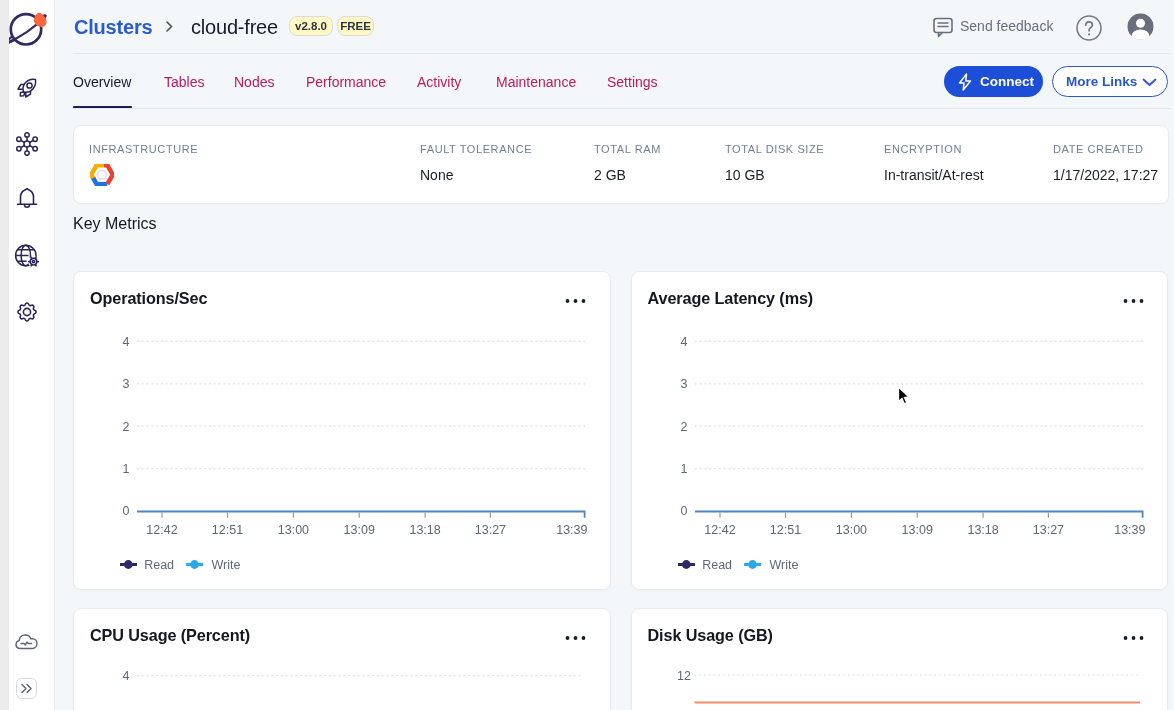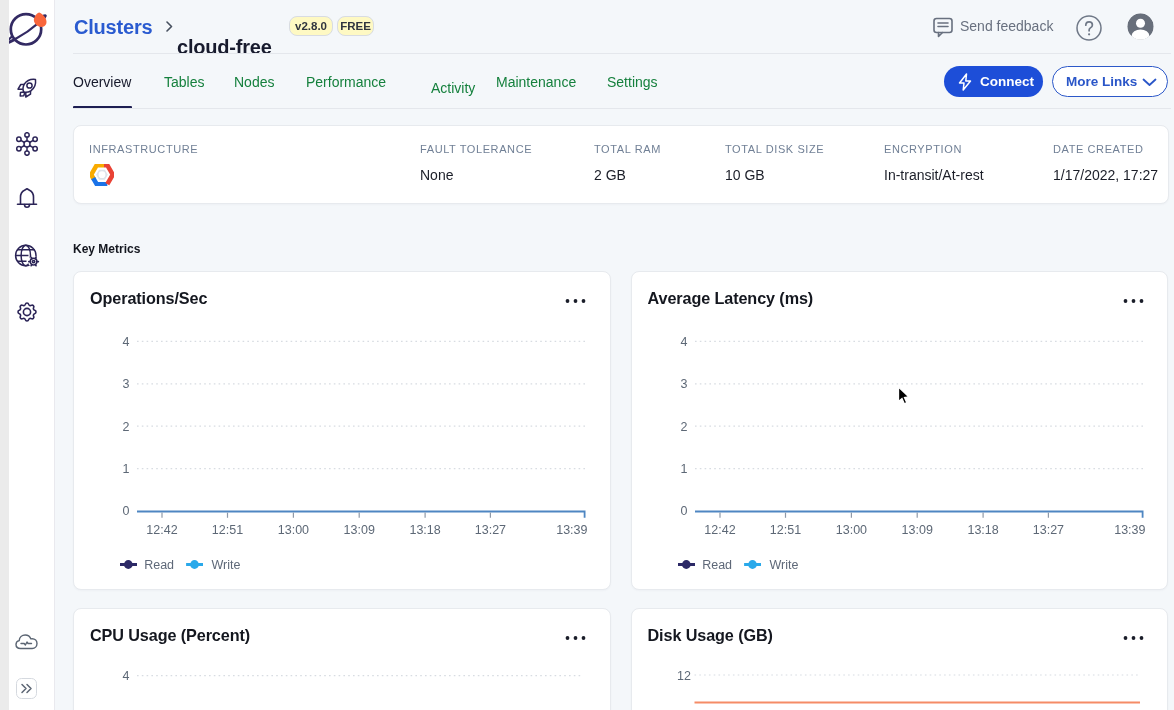--- a/index.html
+++ b/index.html
@@ -5,37 +5,37 @@
 * { margin:0; padding:0; box-sizing:border-box; }
 html,body { width:1174px; height:710px; overflow:hidden; font-family:"Liberation Sans", sans-serif; background:#f4f7fa; }
 .abs { position:absolute; }
 
 #sidebar { position:absolute; left:0; top:0; width:55px; height:710px; background:#fff; border-right:1px solid #e9e9ee; }
 #strip { position:absolute; left:0; top:0; width:9px; height:710px; background:#ebebeb; }
 
 #main { position:absolute; left:56px; top:0; width:1118px; height:593px; background:#f4f7fa; }
 .hdiv { position:absolute; height:1px; background:#e4e7ec; }
 #clusters { position:absolute; left:18px; top:16px; font-size:20px; font-weight:bold; color:#2a5bd0; letter-spacing:-0.2px;}
-#cname { position:absolute; left:121px; top:16px; font-size:20px; font-weight:bold; color:#181b2e; letter-spacing:-0.2px;margin-top:20px;}
+#cname { position:absolute; left:135px; top:16px; font-size:20px; font-weight:normal; color:#181b2e; letter-spacing:-0.2px;}
 .badge { position:absolute; top:16px; height:20px; border:1px solid #d8dce2; border-radius:8px; background:#fef9c3; font-size:11.5px; font-weight:bold; color:#30353f; line-height:18px; text-align:center; }
 
 #sendfb { position:absolute; left:904px; top:18px; width:160px; color:#68707f; font-size:14px; }
 
-.tab { position:absolute; top:74px; font-size:14px; color:#15803d; }
+.tab { position:absolute; top:74px; font-size:14px; color:#be185d; }
 #underline { position:absolute; left:17px; top:106px; width:59px; height:3px; background:#1d1e52; border-radius:1px;}
 
 #connect { position:absolute; left:888px; top:66px; width:99px; height:31px; background:#1d4ed8; border-radius:15.5px; color:#fff; font-size:15px; font-weight:bold; text-align:center; line-height:31px; }
 #morelinks { position:absolute; left:996px; top:66px; width:116px; height:31px; background:#fff; border:1.5px solid #2c58c9; border-radius:15.5px; color:#2a56c8; font-size:15px; font-weight:bold; text-align:center; line-height:28px; }
 
 .card { position:absolute; background:#fff; border:1px solid #e7eaee; border-radius:8px; box-shadow:0 1px 2px rgba(30,40,60,0.03); }
 #info { left:17px; top:125px; width:1096px; height:79px; }
 .lbl { position:absolute; font-size:11px; letter-spacing:0.6px; color:#718096; }
 .val { position:absolute; font-size:14px; color:#1b1e28; }
 
-#km { position:absolute; left:17px; top:242px; font-size:12px; font-weight:bold; color:#14171f; }
+#km { position:absolute; left:17px; top:215px; font-size:16px; font-weight:normal; color:#14171f; }
 #lasthour { position:absolute; left:914px; top:225px; width:196px; height:31px; background:#fff; border:1px solid #dcdfe5; border-radius:15px; font-size:13px; color:#333a44; line-height:29px; padding-left:9px; }
 
 #c1 { left:17px; top:271px; width:538px; height:319px; }
 #c2 { left:574.5px; top:271px; width:537.5px; height:319px; }
 #c3 { left:17px; top:608px; width:538px; height:319px; }
 #c4 { left:574.5px; top:608px; width:537.5px; height:319px; }
 .ctitle { position:absolute; left:16px; top:16.5px; font-size:16.2px; font-weight:bold; color:#14171f; letter-spacing:-0.1px;}
 svg { display:block; }
 </style>
 </head>
@@ -124,21 +124,21 @@
       <circle cx="13.5" cy="10.2" r="4.5" fill="#fff"></circle>
       <ellipse cx="13.5" cy="22.5" rx="8.8" ry="6" fill="#fff"></ellipse>
     </g>
   </svg>
   <div class="hdiv" style="left:17px; top:53px; width:1098px;"></div>
 
   <div class="tab" style="left:17px; color:#16192b;">Overview</div>
   <div class="tab" style="left:108px;">Tables</div>
   <div class="tab" style="left:178px;">Nodes</div>
   <div class="tab" style="left:250px;">Performance</div>
-  <div class="tab" style="left:375px;margin-top:6px;">Activity</div>
+  <div class="tab" style="left:361px;">Activity</div>
   <div class="tab" style="left:440px;">Maintenance</div>
   <div class="tab" style="left:551px;">Settings</div>
   <div id="underline"></div>
   <div class="hdiv" style="left:17px; top:108px; width:1098px;"></div>
   <div id="connect">
       <svg class="abs" style="left:13px; top:6.5px;" width="16" height="18" viewBox="0 0 16 18" fill="none" stroke="#fff" stroke-width="1.5" stroke-linejoin="round">
         <path d="M9.5 1 L2.5 10 H7 L6.2 17 L13.5 8 H8.8 Z"></path>
       </svg>
       <span style="position:absolute; left:36px; top:0; font-size:13.5px; font-weight:bold; line-height:31px;">Connect</span>
     </div>

